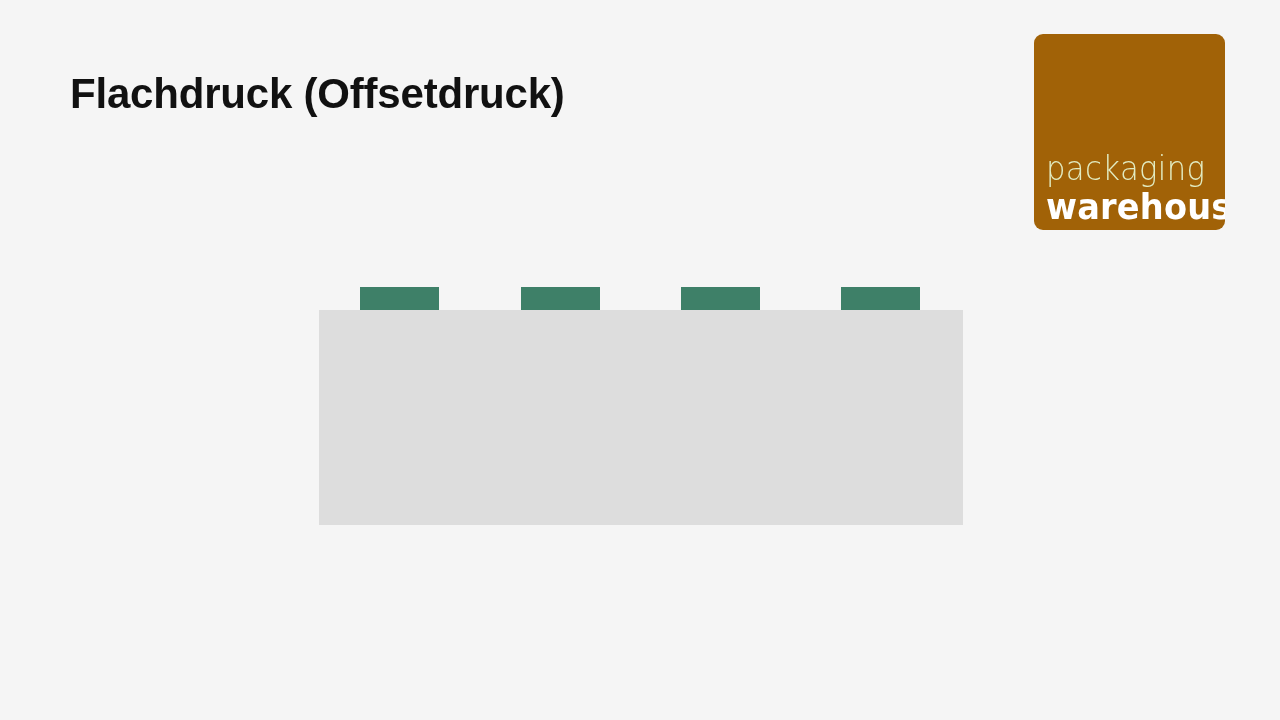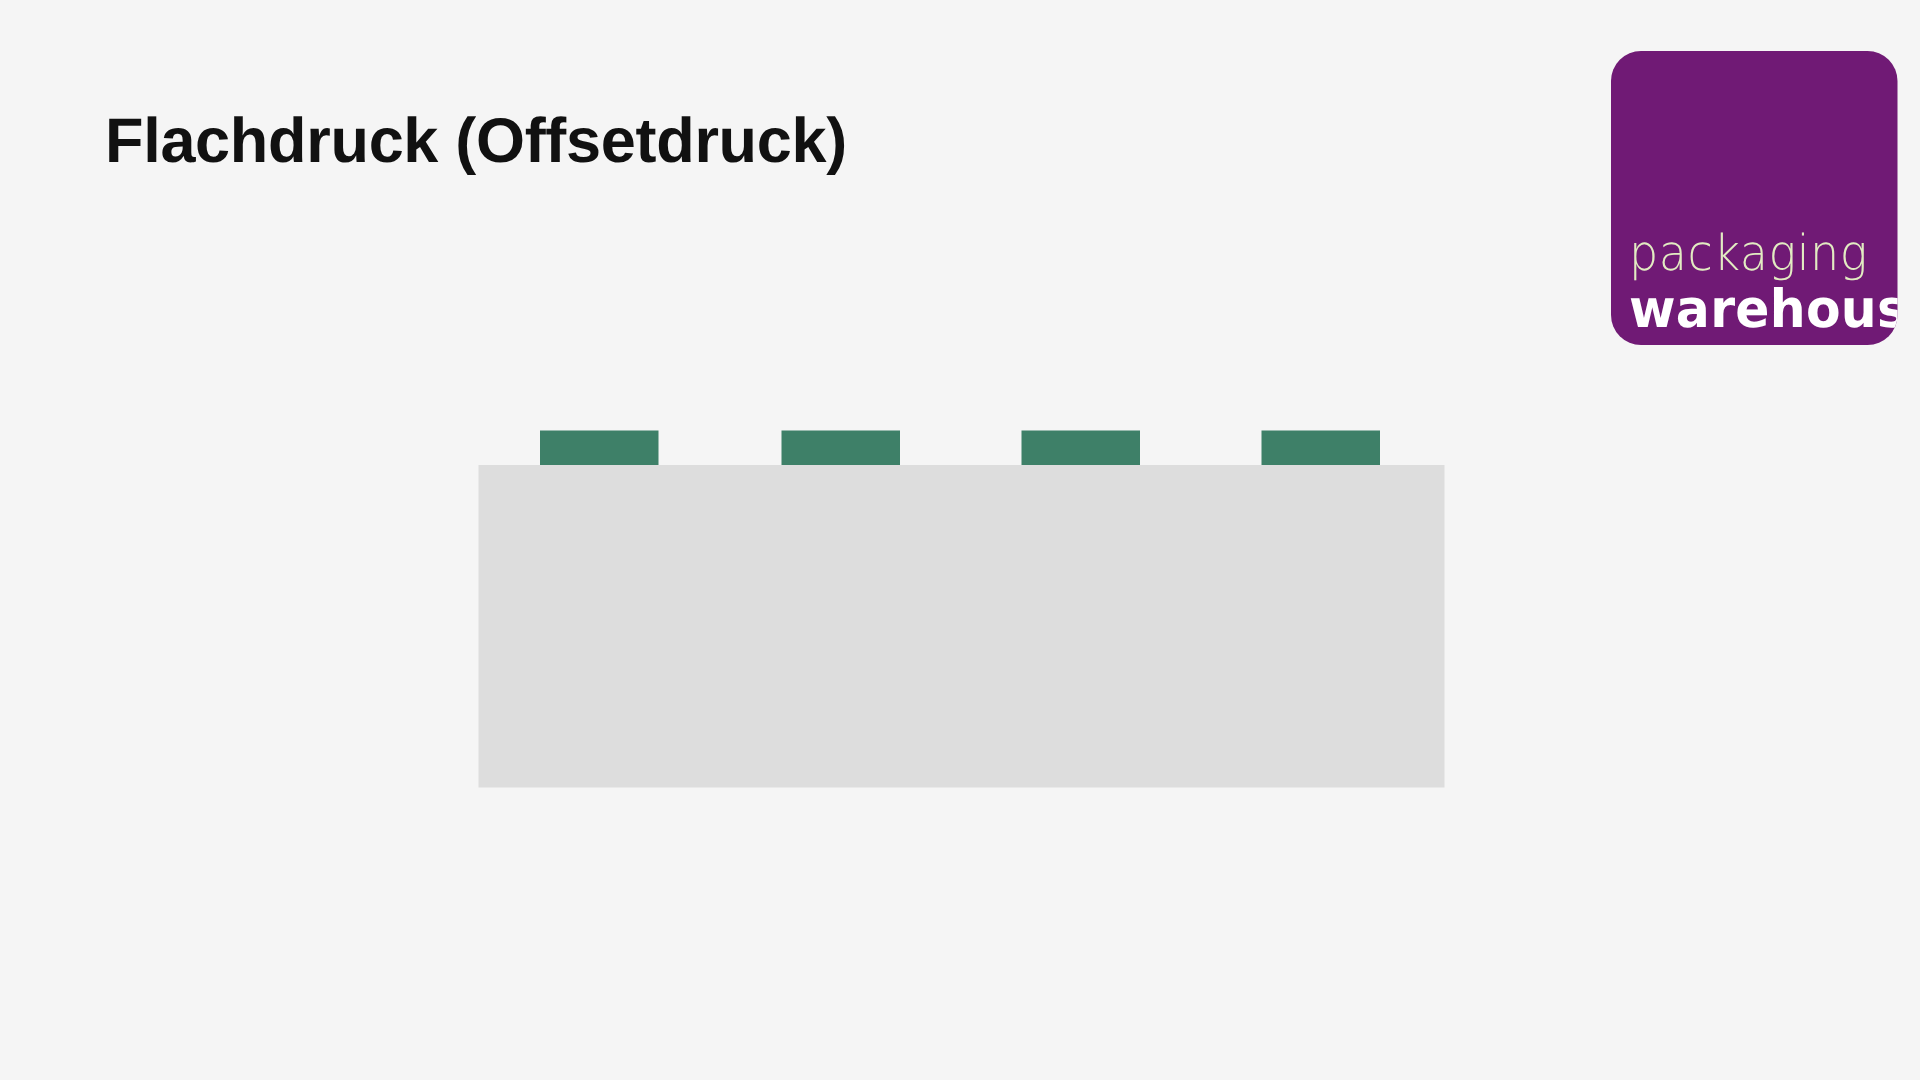--- a/index.html
+++ b/index.html
@@ -35,26 +35,26 @@
     line-height: 52px;
     font-weight: 700;
     letter-spacing: -0.2px;
     color: #111111;
     white-space: nowrap;
   }
 
   
   .logo {
     position: absolute;
-    left: 1074px;
+    left: 1034px;
     top: 34px;
     width: 191px;
     height: 196px;
-    background: #701a75;
-    border-radius: 20px;
+    background: #a16207;
+    border-radius: 9px;
     box-sizing: border-box;
     overflow: hidden;
   }
   .logo-text {
     position: absolute;
     left: 12px;
     right: 8px;
   }
   .logo-line1 {
     top: 116px;

